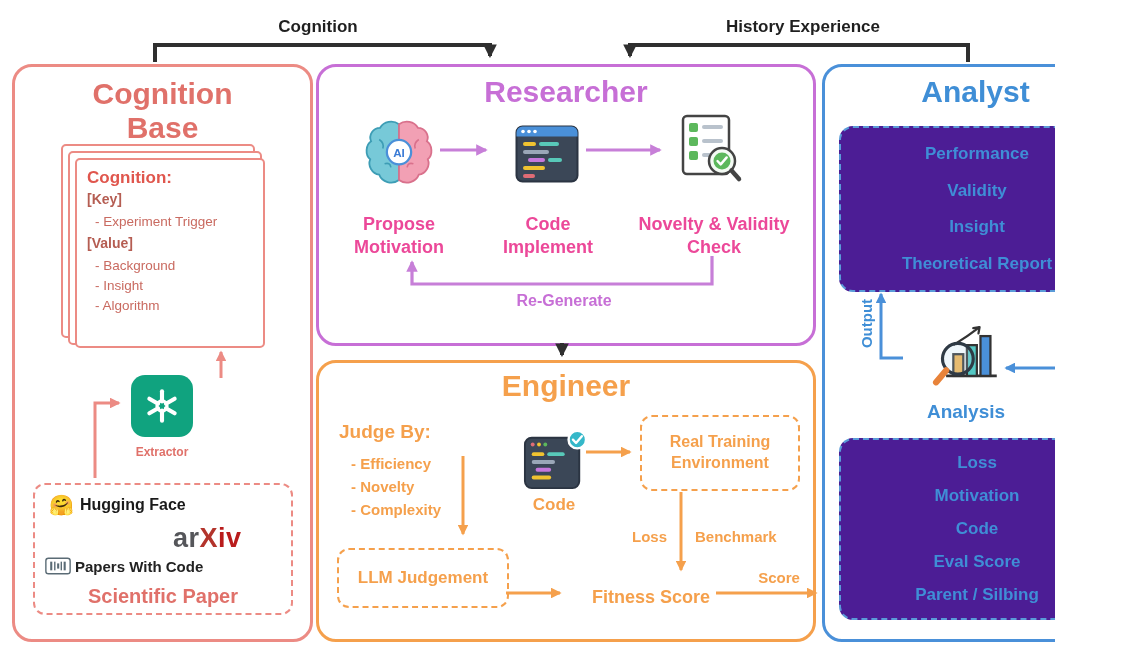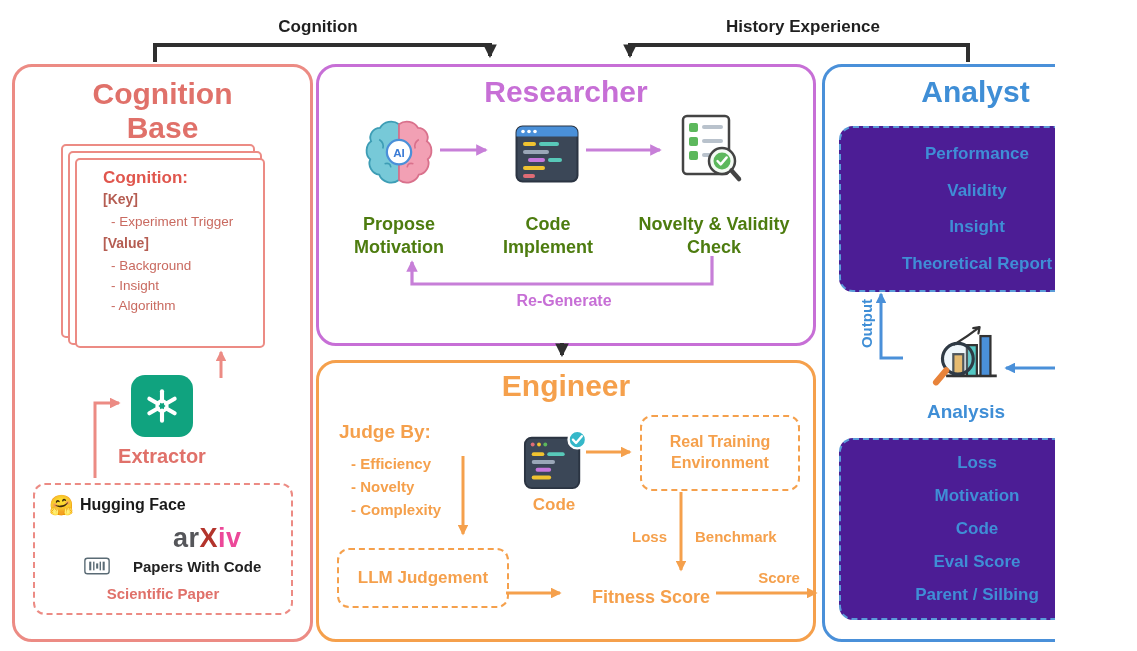--- a/index.html
+++ b/index.html
@@ -18,21 +18,21 @@
   .c-salmon{color:#e0716a;}
   .sheet{position:absolute;width:190px;height:190px;background:#fff;border:2.5px solid #ec8b84;border-radius:5px;}
   .card-head{font-weight:bold;font-size:17px;color:#e0564d;}
   .card-line{font-size:13.5px;color:#c96a60;line-height:1.5;}
   .card-label{font-size:14px;color:#b55d52;font-weight:bold;line-height:1.7;}
   .openai{position:absolute;width:62px;height:62px;background:#10a37f;border-radius:14px;display:flex;align-items:center;justify-content:center;}
   .srcbox{position:absolute;border:2.5px dashed #ec8b84;border-radius:12px;background:#fff;}
 
   
   .c-purple{color:#c76fd6;}
-  .step-label{position:absolute;text-align:center;font-weight:bold;font-size:18px;color:#4d7c0f;line-height:1.25;}
+  .step-label{position:absolute;text-align:center;font-weight:bold;font-size:18px;color:#ec4899;line-height:1.25;}
 
   
   .c-orange{color:#f5a04c;}
   .obox{position:absolute;border:2.5px dashed #f5a04c;border-radius:12px;background:#fff;display:flex;align-items:center;justify-content:center;text-align:center;font-weight:bold;color:#f5a04c;}
 
   
   .c-blue{color:#3f8ed6;}
   .bbox{position:absolute;border:2.5px dashed #5a9bd8;border-radius:14px;background:#4c1d95;display:flex;flex-direction:column;justify-content:space-evenly;text-align:center;}
   .bbox div{font-weight:bold;font-size:17px;color:#3f8ed6;}
   .vlabel{position:absolute;font-weight:bold;font-size:15px;color:#3f8ed6;text-align:center;transform:rotate(-90deg);}
@@ -48,21 +48,21 @@
   <div class="toplabel" style="left:698px;top:17px;width:210px;">History Experience</div>
 
   <div class="panel" style="left:12px;top:64px;width:295px;height:572px;border:3px solid #ec8b84;">
     <div class="panel-title c-salmon" style="top:10px;">
       <div>Cognition</div>
       <div>Base</div>
     </div>
 
     <div class="sheet" style="left:46px;top:77px;"></div>
     <div class="sheet" style="left:53px;top:84px;"></div>
-    <div class="sheet" style="left:60px;top:91px;padding:8px 26px;box-sizing:border-box;">
+    <div class="sheet" style="left:60px;top:91px;padding:8px 10px;box-sizing:border-box;">
       <div class="card-head">Cognition:</div>
       <div class="card-label">[Key]</div>
       <div class="card-line" style="padding-left:8px;">- Experiment Trigger</div>
       <div class="card-label">[Value]</div>
       <div class="card-line" style="padding-left:8px;">- Background</div>
       <div class="card-line" style="padding-left:8px;">- Insight</div>
       <div class="card-line" style="padding-left:8px;">- Algorithm</div>
     </div>
 
     <div class="openai" style="left:116px;top:308px;">
@@ -71,42 +71,42 @@
           <line x1="24" y1="8" x2="24" y2="19"></line>
           <line x1="37.8" y1="16" x2="28.3" y2="21.5"></line>
           <line x1="37.8" y1="32" x2="28.3" y2="26.5"></line>
           <line x1="24" y1="40" x2="24" y2="29"></line>
           <line x1="10.2" y1="32" x2="19.7" y2="26.5"></line>
           <line x1="10.2" y1="16" x2="19.7" y2="21.5"></line>
         </g>
         <circle cx="24" cy="24" r="5.5" fill="none" stroke="#ffffff" stroke-width="3.5"></circle>
       </svg>
     </div>
-    <div class="abs ctr c-salmon" style="left:87px;top:378px;width:120px;font-weight:bold;font-size:20px;">Extractor</div>
+    <div class="abs ctr c-salmon" style="left:87px;top:378px;width:120px;font-weight:bold;font-size:12px;">Extractor</div>
 
     <div class="srcbox" style="left:18px;top:416px;width:256px;height:128px;">
       <div class="abs" style="left:14px;top:8px;display:flex;align-items:center;gap:6px;">
         <span style="font-size:20px;">🤗</span>
         <span style="font-weight:bold;font-size:16px;color:#1a1a1a;">Hugging Face</span>
       </div>
       <div class="abs" style="left:138px;top:38px;font-weight:bold;font-size:27px;letter-spacing:0.5px;">
-        <span style="color:#55565a;">ar</span><span style="color:#b3342c;">X</span><span style="color:#ec4899;">iv</span>
+        <span style="color:#55565a;">ar</span><span style="color:#b3342c;">X</span><span style="color:#b91c1c;">iv</span>
       </div>
-      <div class="abs" style="left:10px;top:72px;display:flex;align-items:flex-end;gap:23px;margin-left:39px;">
+      <div class="abs" style="left:10px;top:72px;display:flex;align-items:flex-end;gap:4px;">
         <svg width="26" height="18" viewBox="0 0 30 20">
           <rect x="1" y="1" width="28" height="18" rx="3" fill="none" stroke="#5a6b75" stroke-width="1.6"></rect>
           <rect x="6" y="5" width="2.4" height="10" fill="#5a6b75"></rect>
           <rect x="10.5" y="5" width="1.6" height="10" fill="#5a6b75"></rect>
           <rect x="14" y="7" width="2.4" height="6" fill="#5a6b75"></rect>
           <rect x="18" y="5" width="1.6" height="10" fill="#5a6b75"></rect>
           <rect x="21.5" y="5" width="2.4" height="10" fill="#5a6b75"></rect>
         </svg>
         <span style="font-weight:bold;font-size:15px;color:#222;">Papers With Code</span>
       </div>
-      <div class="abs ctr c-salmon" style="left:0;top:100px;width:256px;font-weight:bold;font-size:15px;">Scientific Paper</div>
+      <div class="abs ctr c-salmon" style="left:0;top:100px;width:256px;font-weight:bold;font-size:20px;">Scientific Paper</div>
     </div>
   </div>
 
   <div class="panel" style="left:316px;top:64px;width:494px;height:276px;border:3px solid #c76fd6;">
     <div class="panel-title c-purple" style="top:8px;">Researcher</div>
 
     <svg class="abs" style="left:44px;top:50px;" width="72" height="72" viewBox="0 0 80 80">
       <path d="M40,8 C33,3 23,5 19,12 C11,12 6,20 9,27 C3,31 2,42 8,47 C5,54 10,63 18,64 C21,72 32,76 40,70 Z" fill="#77c9d8" stroke="#3d9db5" stroke-width="2"></path>
       <path d="M40,8 C47,3 57,5 61,12 C69,12 74,20 71,27 C77,31 78,42 72,47 C75,54 70,63 62,64 C59,72 48,76 40,70 Z" fill="#f2a0b4" stroke="#d9718c" stroke-width="2"></path>
       <path d="M18,25 q6,4 4,10 M24,52 q6,-2 7,4" stroke="#3d9db5" stroke-width="1.8" fill="none"></path>

